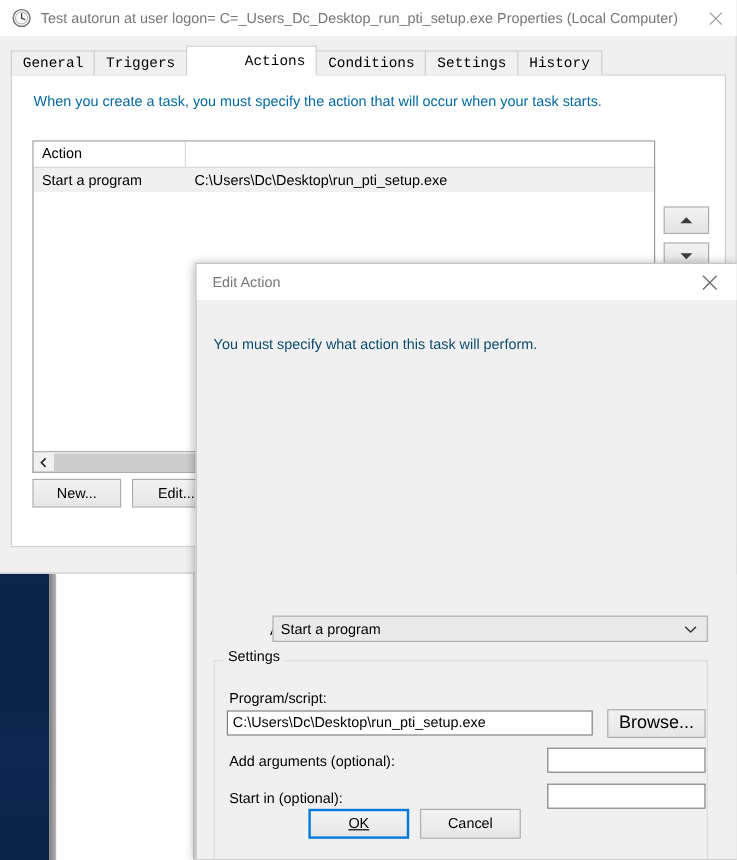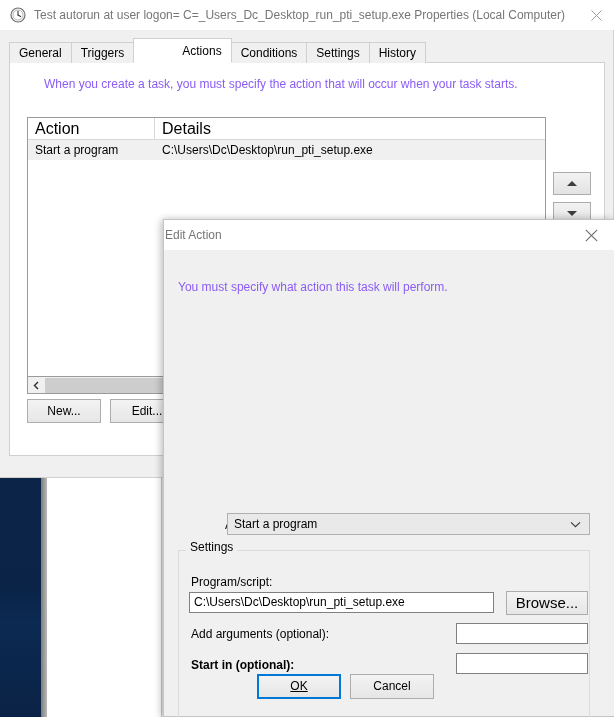--- a/index.html
+++ b/index.html
@@ -108,20 +108,21 @@
     padding: 0 9px;
     line-height: 21px;
     font-size: 12px;
     color: #000;
     background: #f0f0f0;
     border: 1px solid #d0d0d0;
     border-bottom: none;
     margin-right: -1px;
     box-sizing: border-box;
     white-space: nowrap;
+    font-family: Liberation Mono, monospace;
   }
   .tab.selected {
     height: 25px;
     line-height: 25px;
     background: #ffffff;
     border: 1px solid #d0d0d0;
     border-bottom: 1px solid #ffffff;
     position: relative;
     z-index: 5;
     padding-left: 48px;
@@ -133,44 +134,43 @@
     background: #ffffff;
     border: 1px solid #d0d0d0;
     border-top: 1px solid #d0d0d0;
     box-sizing: border-box;
   }
 
   .tab-desc {
     position: absolute;
     left: 28px; top: 77px;
     font-size: 12px;
-    color: #8b5cf6;
-    white-space: nowrap;
-    margin-left: 16px;
+    color: #0369a1;
+    white-space: nowrap;
   }
 
   
   .listview {
     position: absolute;
     left: 27px; top: 117px;
     width: 519px; height: 260px;
     background: #ffffff;
     border: 1px solid #9b9b9b;
     box-sizing: border-box;
     overflow: hidden;
   }
   .lv-header {
     display: flex;
     height: 21px;
     background: #ffffff;
     border-bottom: 1px solid #d8d8d8;
   }
   .lv-th {
     line-height: 21px;
-    font-size: 16px;
+    font-size: 12px;
     padding-left: 7px;
     box-sizing: border-box;
     color: #000;
     border-right: 1px solid #d8d8d8;
     white-space: nowrap;
   }
   .lv-th.col-action { width: 127px; }
   .lv-th.col-details { width: 390px; border-right: none; }
   .lv-row {
     display: flex;
@@ -274,37 +274,37 @@
   }
   .dlg-titlebar {
     position: absolute;
     left: 0; top: 0;
     width: 450px; height: 30px;
     background: #ffffff;
     display: flex;
     align-items: center;
   }
   .dlg-title {
-    margin-left: 1px;
+    margin-left: 13px;
     font-size: 12px;
     color: #767676;
     white-space: nowrap;
   }
   .dlg-close {
     position: absolute;
     right: 0; top: 0;
     width: 45px; height: 30px;
     display: flex; align-items: center; justify-content: center;
     color: #6b6b6b;
   }
   .dlg-intro {
     position: absolute;
     left: 14px; top: 60px;
     font-size: 12px;
-    color: #8b5cf6;
+    color: #0c4a6e;
     white-space: nowrap;
   }
 
   .action-label {
     position: absolute;
     left: 14px; top: 298px;
     font-size: 12px;
     color: #000;
     margin-left: 47px;
   }
@@ -346,21 +346,21 @@
   }
 
   .fld-label {
     position: absolute;
     font-size: 12px;
     color: #000;
     white-space: nowrap;
   }
   .lbl-program { left: 27px; top: 355px; }
   .lbl-args    { left: 27px; top: 407px; }
-  .lbl-startin { left: 27px; top: 438px; font-weight: bold; }
+  .lbl-startin { left: 27px; top: 438px; }
 
   .textbox {
     position: absolute;
     background: #ffffff;
     border: 1px solid #808080;
     box-sizing: border-box;
     font-size: 12px;
     color: #000;
     line-height: 19px;
     padding-left: 4px;
@@ -446,21 +446,20 @@
       <div class="tab">Conditions</div>
       <div class="tab">Settings</div>
       <div class="tab">History</div>
     </div>
 
     <div class="tab-desc">When you create a task, you must specify the action that will occur when your task starts.</div>
 
     <div class="listview">
       <div class="lv-header">
         <div class="lv-th col-action">Action</div>
-        <div class="lv-th col-details">Details</div>
       </div>
       <div class="lv-row">
         <div class="lv-td col-action">Start a program</div>
         <div class="lv-td col-details">C:\Users\Dc\Desktop\run_pti_setup.exe</div>
       </div>
     </div>
 
     <div class="hscroll">
       <div class="hscroll-arrow">
         <svg width="7" height="9" viewBox="0 0 7 9">

